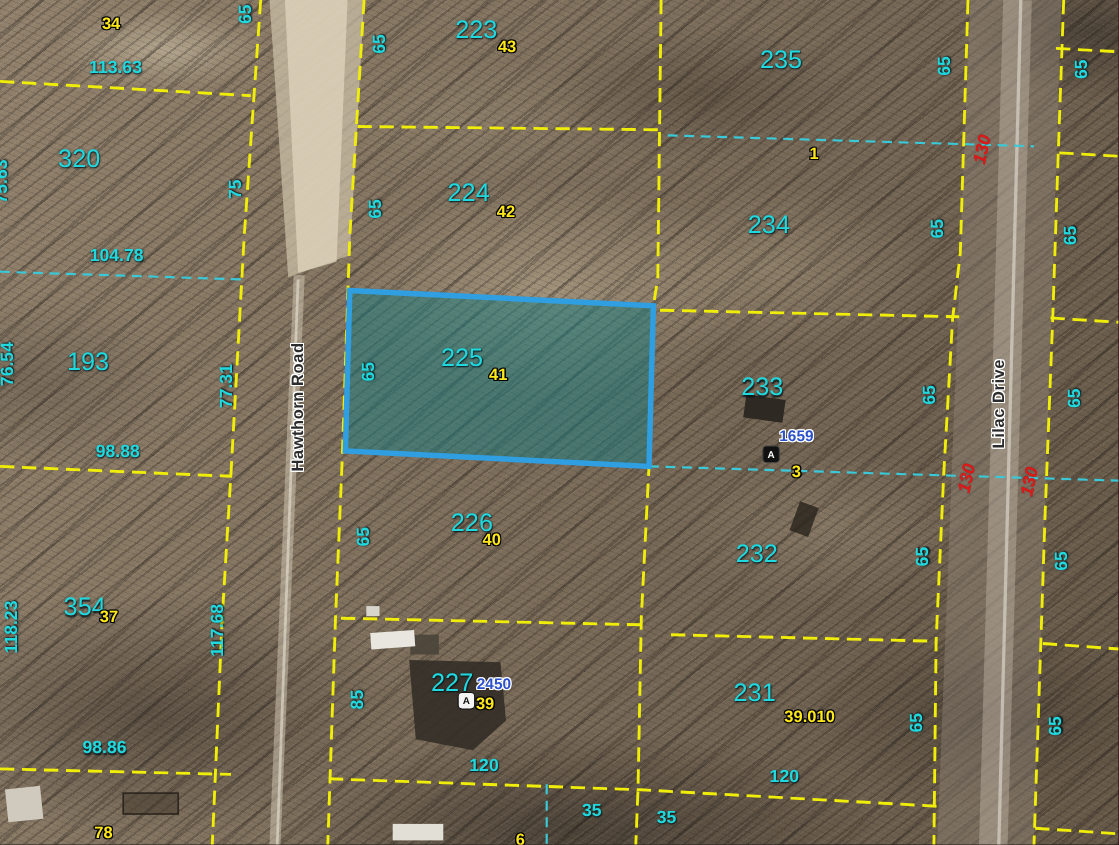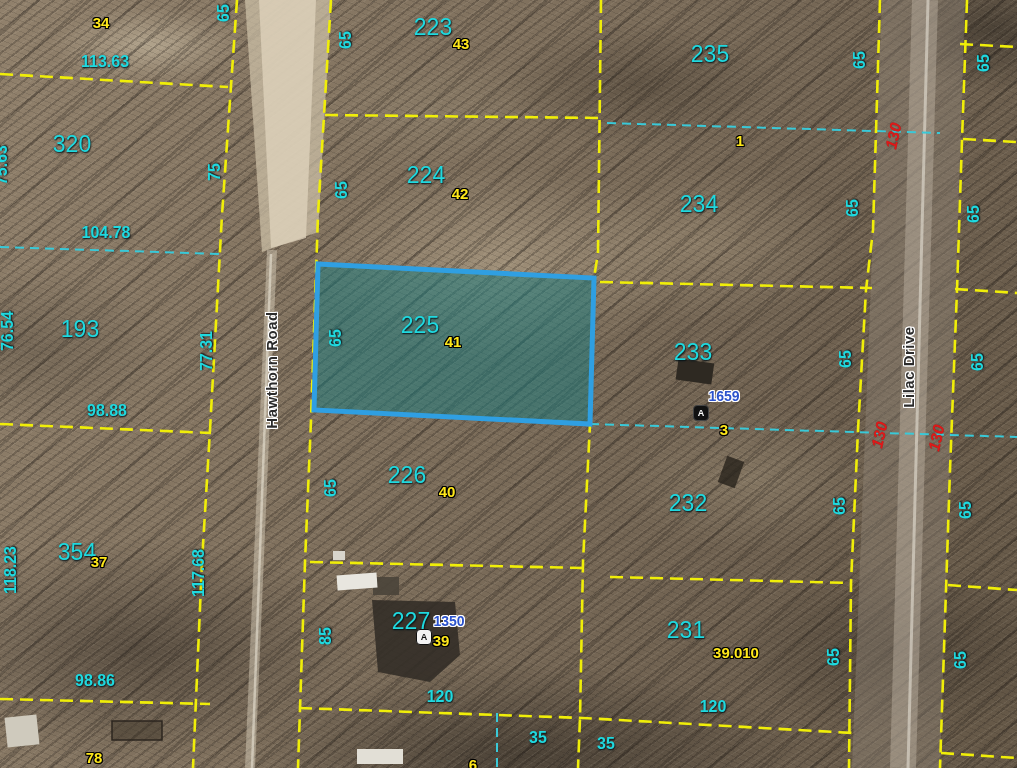--- a/index.html
+++ b/index.html
@@ -115,21 +115,21 @@
 
     <polygon points="318,264 594,278 590,424 314,410" fill="rgba(23,125,130,0.5)" stroke="#2f9fe2" stroke-width="5" stroke-linejoin="miter"></polygon>
   </svg>
 
   <div class="lbl num" style="left:72px;top:144px">320</div>
   <div class="lbl num" style="left:80px;top:329px">193</div>
   <div class="lbl num" style="left:77px;top:552px">354</div>
   <div class="lbl num" style="left:433px;top:27px">223</div>
   <div class="lbl num" style="left:426px;top:175px">224</div>
   <div class="lbl num" style="left:420px;top:325px">225</div>
-  <div class="lbl num" style="left:407px;top:475px">226</div>
+  <div class="lbl num" style="left:429px;top:475px">226</div>
   <div class="lbl num" style="left:411px;top:621px">227</div>
   <div class="lbl num" style="left:710px;top:54px">235</div>
   <div class="lbl num" style="left:699px;top:204px">234</div>
   <div class="lbl num" style="left:693px;top:352px">233</div>
   <div class="lbl num" style="left:688px;top:503px">232</div>
   <div class="lbl num" style="left:686px;top:630px">231</div>
 
   <div class="lbl yl" style="left:101px;top:22px">34</div>
   <div class="lbl yl" style="left:461px;top:43px">43</div>
   <div class="lbl yl" style="left:460px;top:193px">42</div>
@@ -177,15 +177,15 @@
 
   <div class="lbl red tilt" style="left:894px;top:136px">130</div>
   <div class="lbl red tilt" style="left:880px;top:435px">130</div>
   <div class="lbl red tilt" style="left:937px;top:438px">130</div>
 
   <div class="lbl roadname rot" style="left:271px;top:370px">Hawthorn Road</div>
   <div class="lbl roadname rot" style="left:908px;top:367px">Lilac Drive</div>
 
   <div class="lbl addr" style="left:724px;top:396px">1659</div>
   <div class="marker dark" style="left:701px;top:413px">A</div>
-  <div class="lbl addr" style="left:449px;top:621px">1350</div>
+  <div class="lbl addr" style="left:449px;top:621px">2450</div>
   <div class="marker light" style="left:424px;top:637px">A</div>
 </div>
 
 </body></html>

